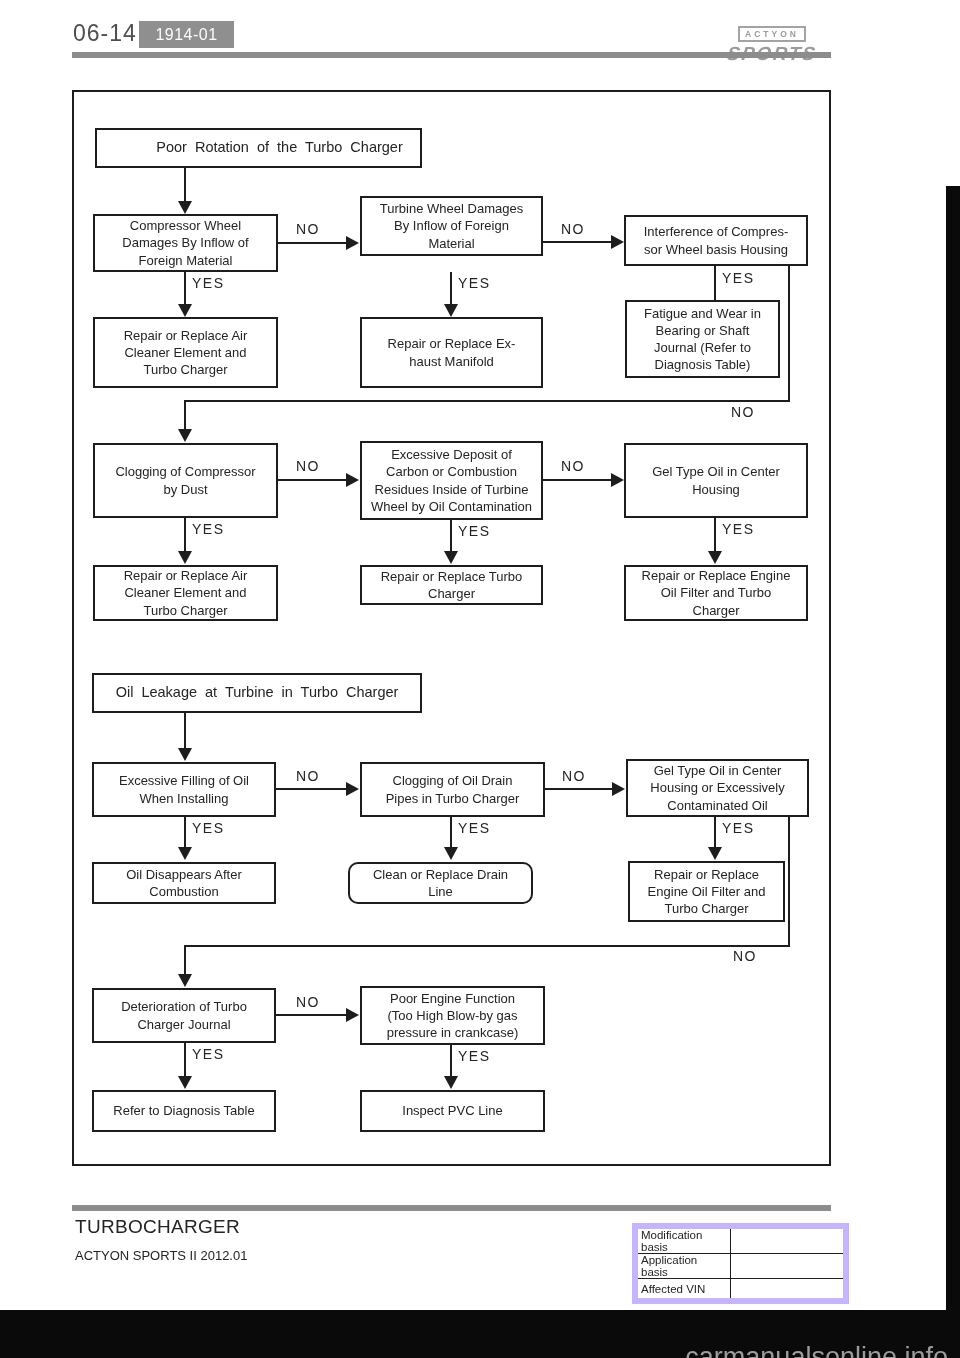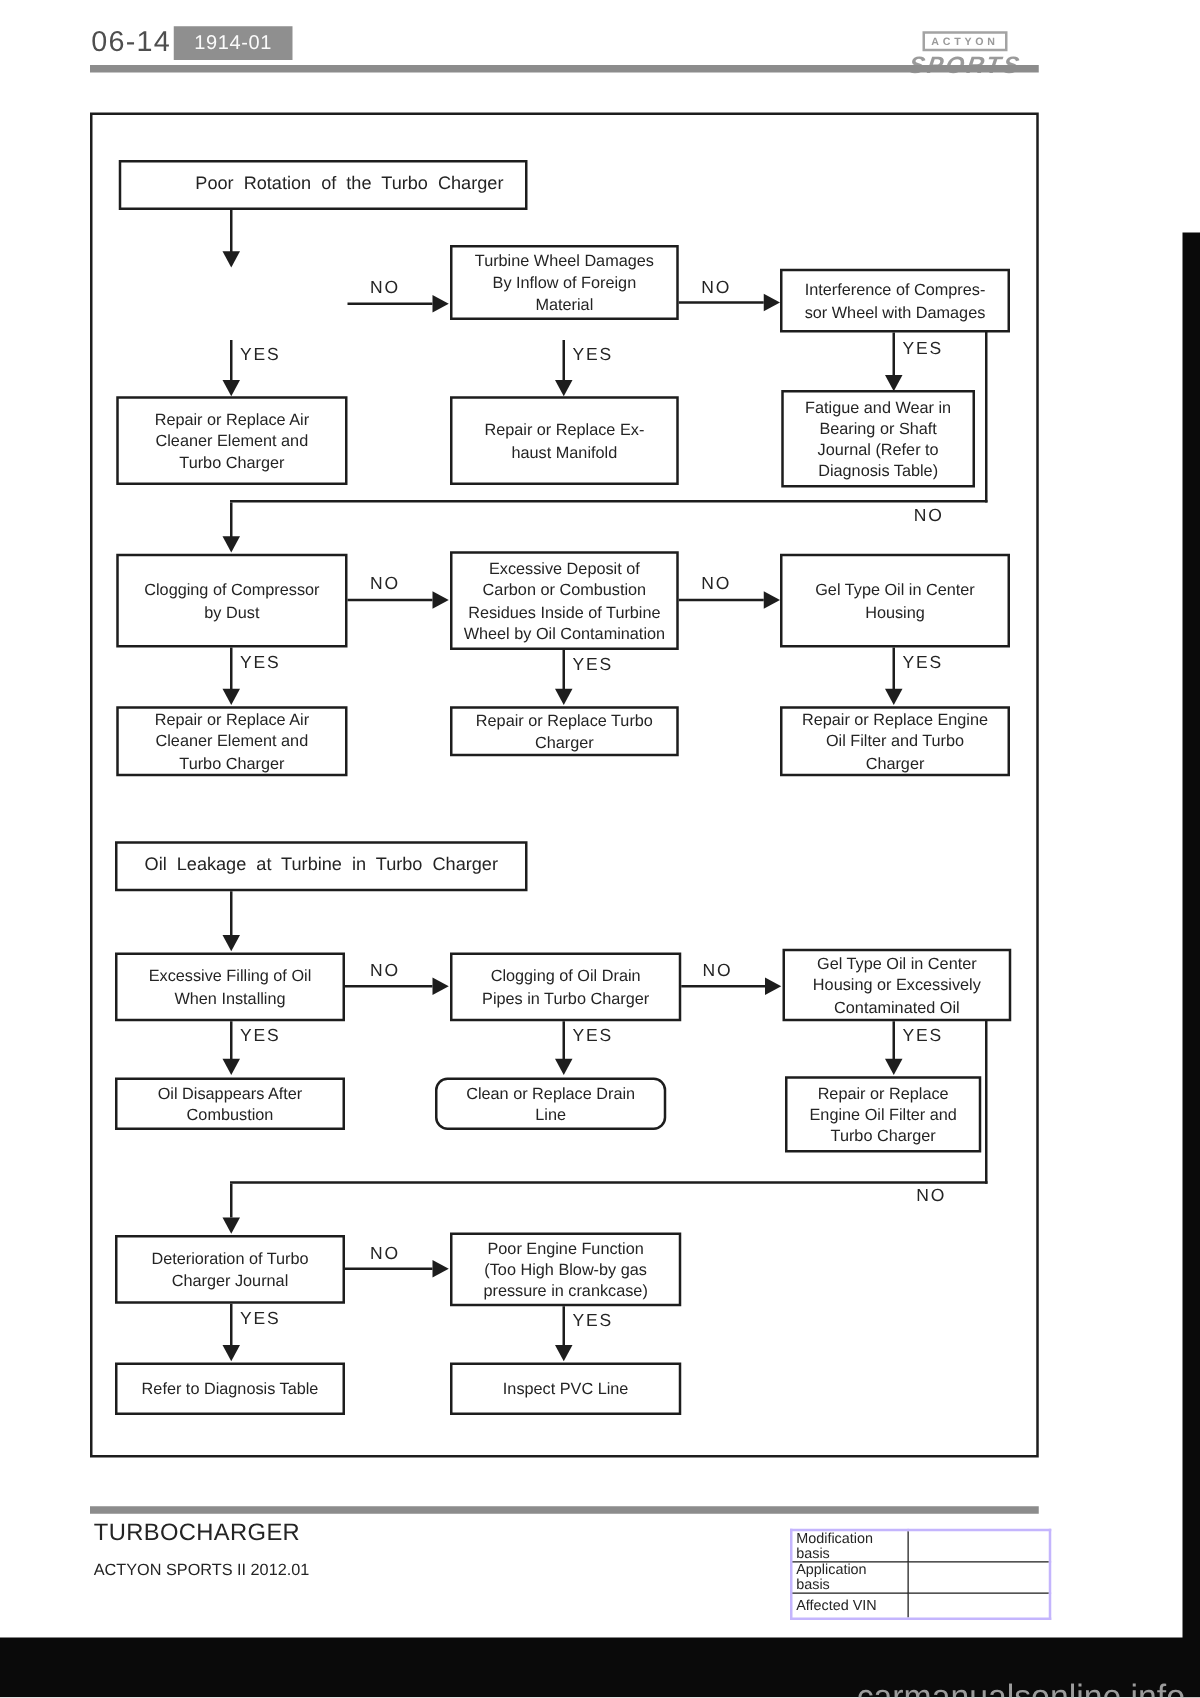--- a/index.html
+++ b/index.html
@@ -30,21 +30,21 @@
         border-right:7px solid transparent; border-top:13px solid #1d1d1d; }
   .ar { position:absolute; width:0; height:0; border-top:7px solid transparent;
         border-bottom:7px solid transparent; border-left:13px solid #1d1d1d; }
   .lbl { position:absolute; font-size:14px; letter-spacing:1.5px; color:#242424; }
 
   
   .hr2 { position:absolute; left:72px; top:1205px; width:759px; height:6px; background:#8c8c8c; }
   .sec-title { position:absolute; left:75px; top:1216px; font-size:19px; color:#242424; letter-spacing:0.3px; }
   .model { position:absolute; left:75px; top:1248px; font-size:13px; color:#242424; }
   .info-table { position:absolute; left:632px; top:1223px; border-collapse:collapse;
-                border:2px solid #c4b5fd; background:#fff; }
+                border:6px solid #c4b5fd; background:#fff; }
   .info-table td { border:1.5px solid #1d1d1d; height:19px; font-size:11.5px; color:#242424; padding:0 3px; }
   .info-table .lblcell { width:86px; }
   .info-table .valcell { width:106px; }
   .right-strip { position:absolute; left:946px; top:186px; width:14px; height:1172px; background:#0a0a0a; }
   .footer-bar { position:absolute; left:0; top:1310px; width:960px; height:48px; background:#0a0a0a;
                 display:flex; align-items:center; justify-content:flex-end; padding-right:12px;
                 box-sizing:border-box; }
   .watermark { font-size:27px; color:#9c9c9c;margin-top:46px; }
 </style>
 </head>
@@ -59,25 +59,28 @@
     <div class="brand-bottom">SPORTS</div>
   </div>
   <div class="hr1"></div>
 
   <div class="frame"></div>
 
   <div class="box startbox" style="left:95px;top:128px;width:327px;height:40px;padding-left:45px;">Poor Rotation of the Turbo Charger</div>
   <div class="vl" style="left:184px;top:168px;width:2px;height:34px;"></div>
   <div class="ad" style="left:178px;top:201px;"></div>
 
+  <div class="box" style="left:93px;top:214px;width:185px;height:58px;">Compressor Wheel
+Damages By Inflow of
+Foreign Material</div>
   <div class="box" style="left:360px;top:196px;width:183px;height:60px;">Turbine Wheel Damages
 By Inflow of Foreign
 Material</div>
   <div class="box" style="left:624px;top:215px;width:184px;height:51px;">Interference of Compres-
-sor Wheel with Damages</div>
+sor Wheel basis Housing</div>
 
   <div class="hl" style="left:278px;top:242px;width:68px;height:2px;"></div>
   <div class="ar" style="left:346px;top:236px;"></div>
   <span class="lbl" style="left:296px;top:221px;">NO</span>
   <div class="hl" style="left:543px;top:241px;width:68px;height:2px;"></div>
   <div class="ar" style="left:611px;top:235px;"></div>
   <span class="lbl" style="left:561px;top:221px;">NO</span>
 
   <div class="vl" style="left:184px;top:272px;width:2px;height:33px;"></div>
   <div class="ad" style="left:178px;top:304px;"></div>
@@ -87,21 +90,21 @@
   <span class="lbl" style="left:458px;top:275px;">YES</span>
   <div class="vl" style="left:714px;top:266px;width:2px;height:35px;"></div>
   <div class="ad" style="left:708px;top:300px;"></div>
   <span class="lbl" style="left:722px;top:270px;">YES</span>
 
   <div class="box" style="left:93px;top:317px;width:185px;height:71px;">Repair or Replace Air
 Cleaner Element and
 Turbo Charger</div>
   <div class="box" style="left:360px;top:317px;width:183px;height:71px;">Repair or Replace Ex-
 haust Manifold</div>
-  <div class="box" style="left:625px;top:312px;width:155px;height:78px;">Fatigue and Wear in
+  <div class="box" style="left:625px;top:300px;width:155px;height:78px;">Fatigue and Wear in
 Bearing or Shaft
 Journal (Refer to
 Diagnosis Table)</div>
 
   <div class="vl" style="left:788px;top:265px;width:2px;height:137px;"></div>
   <div class="hl" style="left:184px;top:400px;width:606px;height:2px;"></div>
   <div class="vl" style="left:184px;top:402px;width:2px;height:28px;"></div>
   <div class="ad" style="left:178px;top:429px;"></div>
   <span class="lbl" style="left:731px;top:404px;">NO</span>
 

